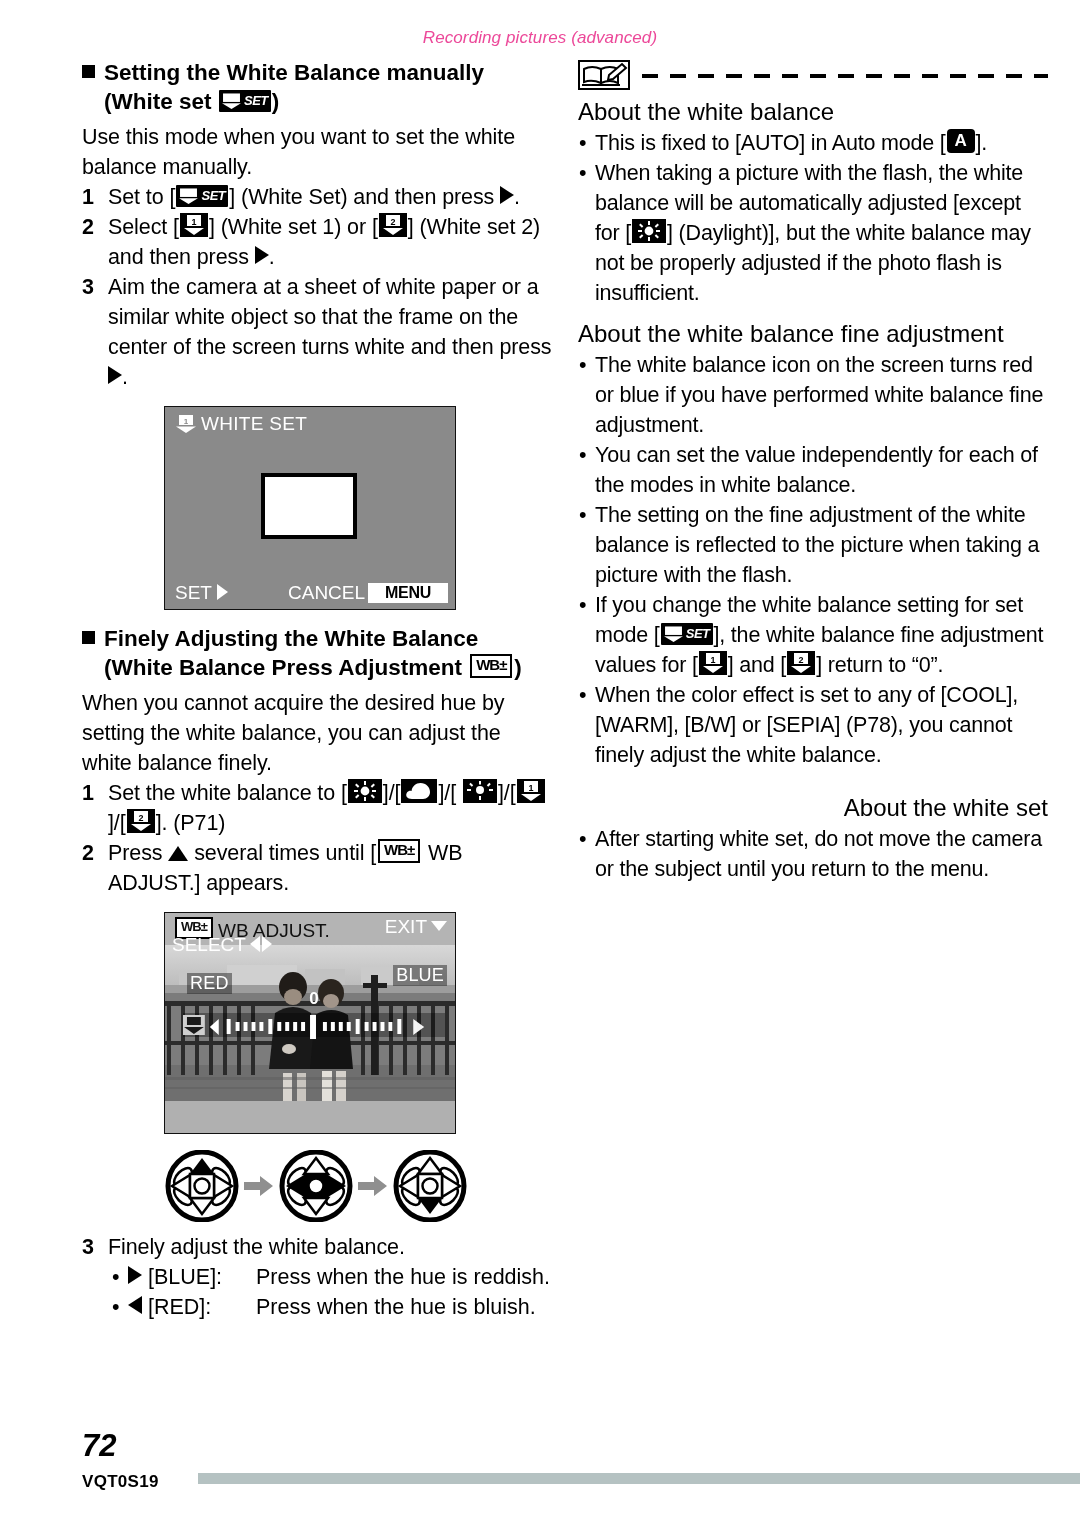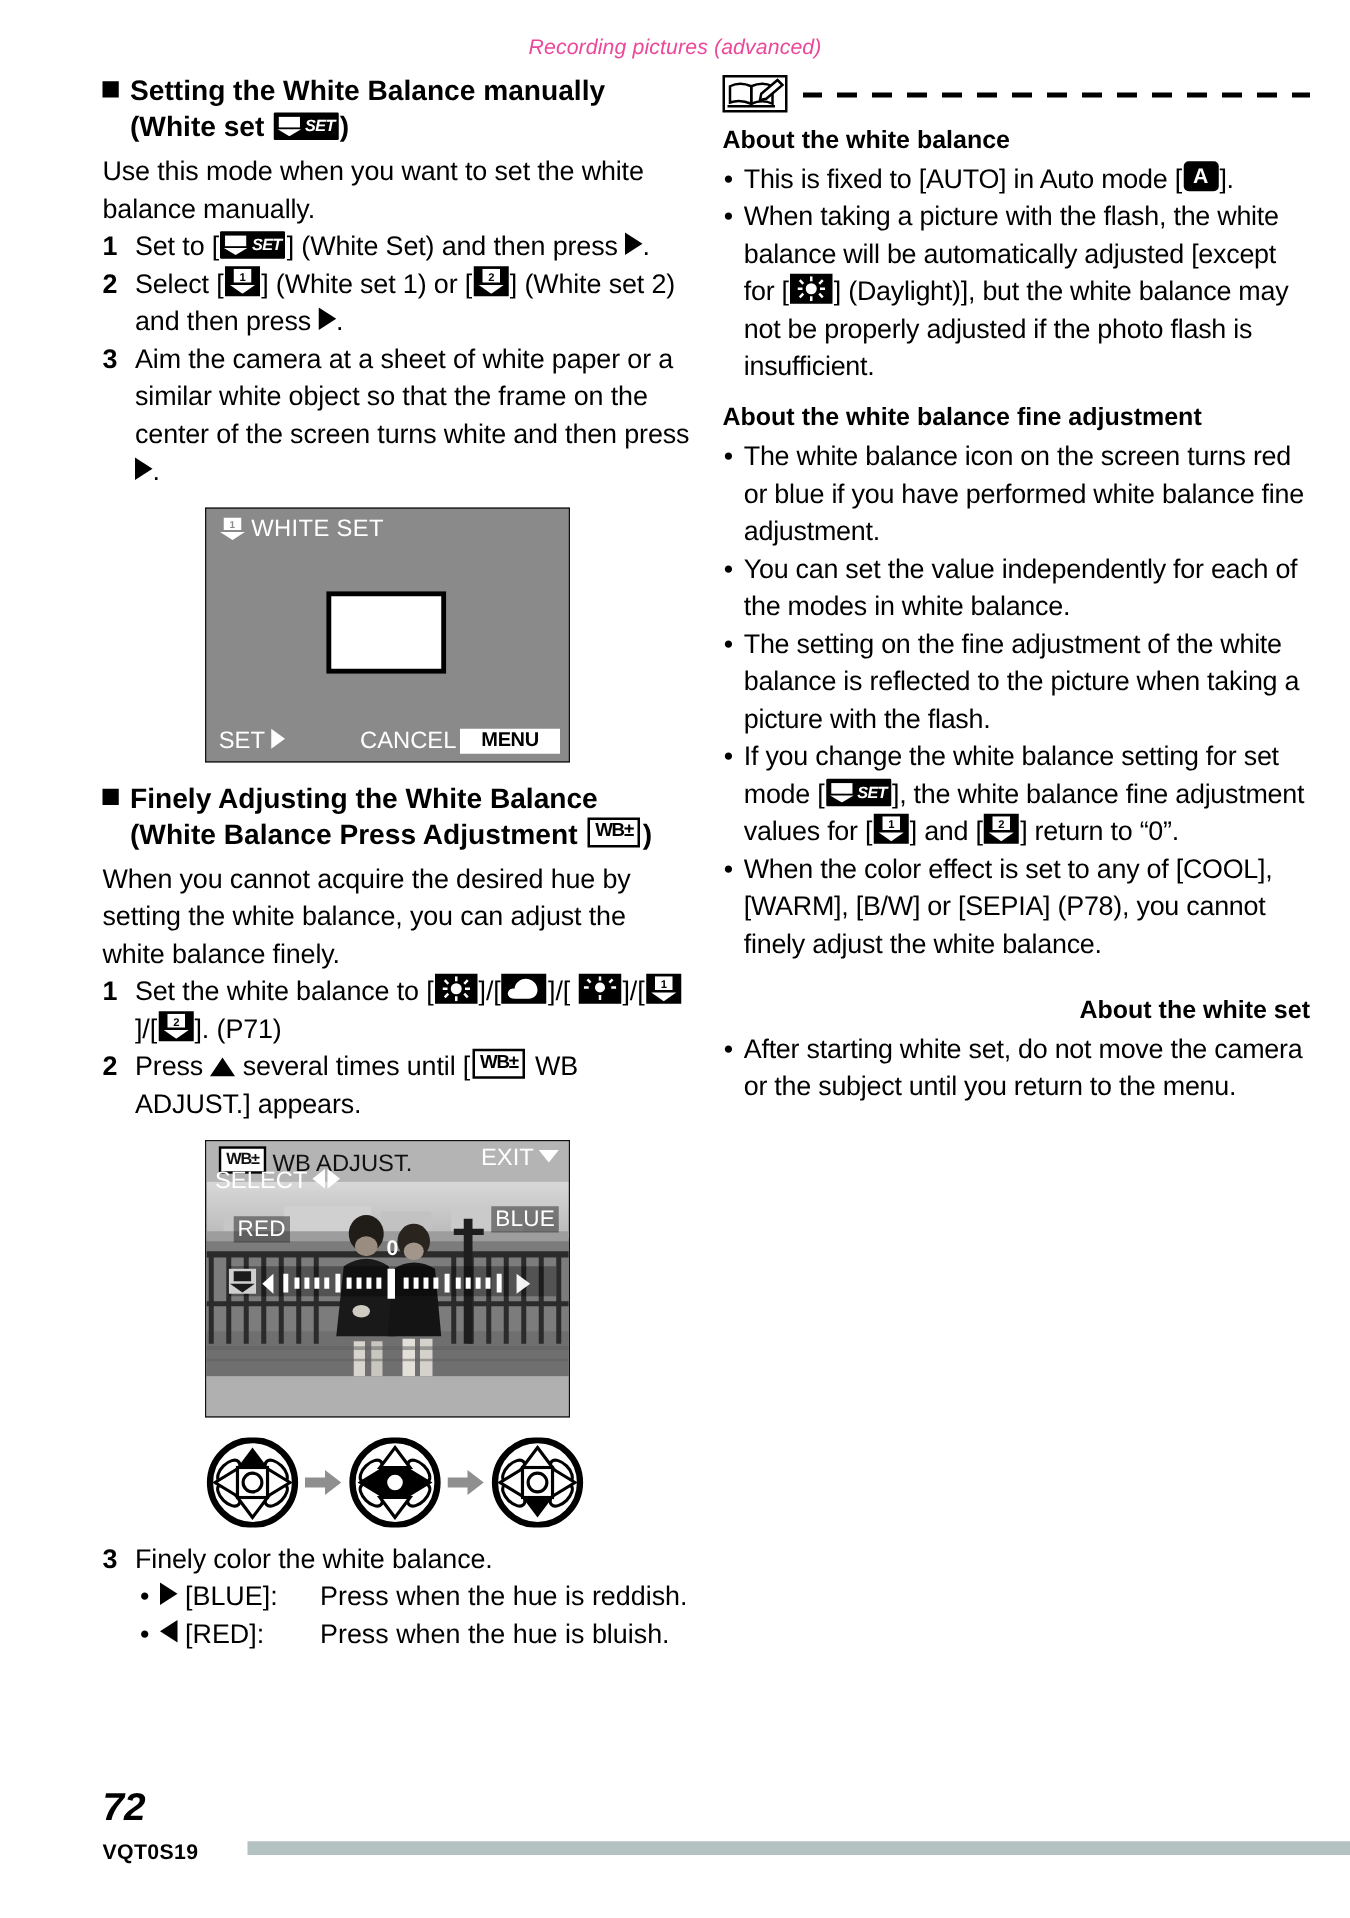--- a/index.html
+++ b/index.html
@@ -53,22 +53,22 @@
   .h-block .sq {
     display: inline-block;
     width: 13px; height: 13px;
     background: #000;
     margin-right: 9px;
     vertical-align: 2px;
   }
   .h-indent { padding-left: 22px; display:block; }
 
   .h-sub {
-    font-weight: bold;
-    font-size: 20px;
+    font-weight: normal;
+    font-size: 24px;
     line-height: 28px;
     margin: 0 0 2px 0;
   }
 
   
   .para {
     font-size: 21.5px;
     line-height: 30px;
     letter-spacing: -0.1px;
   }
@@ -604,21 +604,21 @@
       <polygon points="38,8 50,24 26,24" fill="#fff" stroke="#000" stroke-width="2.5"></polygon>
       <polygon points="8,36 26,25 26,47" fill="#fff" stroke="#000" stroke-width="2.5"></polygon>
       <polygon points="68,36 50,25 50,47" fill="#fff" stroke="#000" stroke-width="2.5"></polygon>
       <polygon points="38,64 26,48 50,48" fill="#000"></polygon>
       <rect x="26" y="24" width="24" height="24" fill="#fff" stroke="#000" stroke-width="2.5"></rect>
       <circle cx="38" cy="36" r="7.5" fill="#fff" stroke="#000" stroke-width="2.5"></circle>
     </svg>
   </div>
 
   <div class="step" style="margin-top:10px;">
-    <span class="num">3</span><span>Finely color the white balance.</span>
+    <span class="num">3</span><span>Finely adjust the white balance.</span>
   </div>
   <div class="subbullet">
     <span class="dot">•</span><span class="tri-r" style="margin-right:6px;"></span><span class="sb-lbl">[BLUE]:</span><span>Press when the hue is reddish.</span>
   </div>
   <div class="subbullet">
     <span class="dot">•</span><span class="tri-l" style="margin-right:6px;"></span><span class="sb-lbl">[RED]:</span><span>Press when the hue is bluish.</span>
   </div>
 </div>
 
 <div class="col-right">

